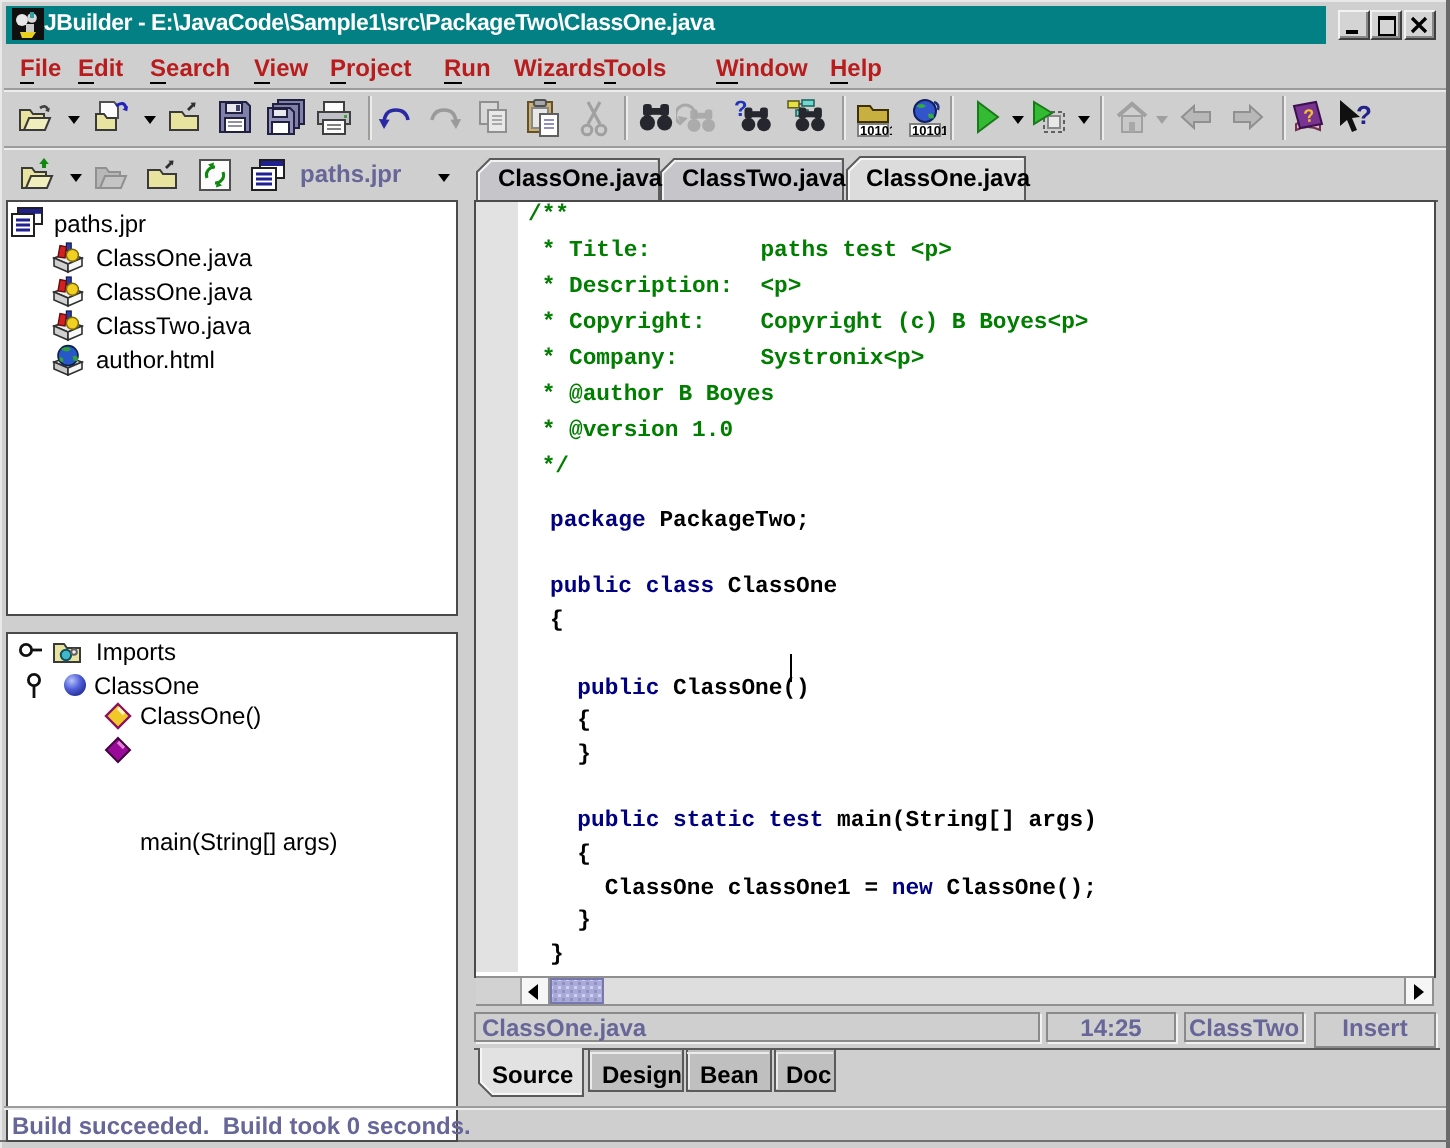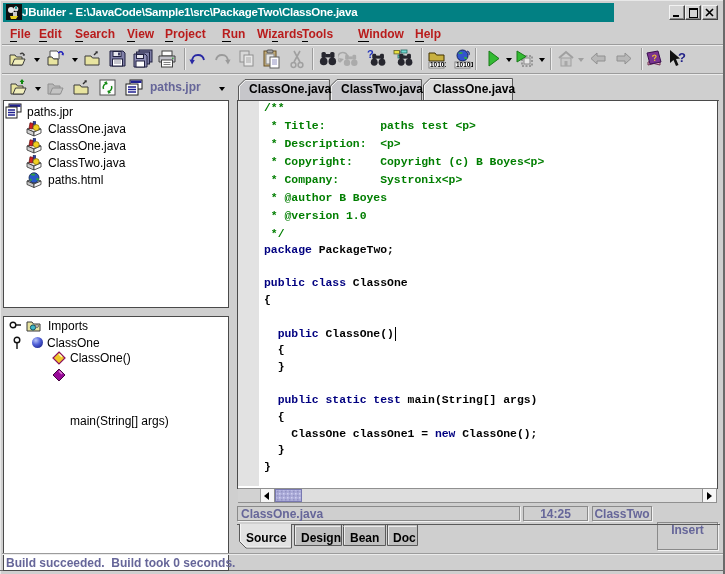--- a/index.html
+++ b/index.html
@@ -9,21 +9,21 @@
 .abs{position:absolute;}
 .b{font-weight:bold;}
 .purple{color:#666699;}
 
 #frame{position:absolute;inset:0;background:#cfcfcf;}
 #frame .edge-t{position:absolute;left:0;top:0;width:725px;height:1px;background:#e8e8e8;}
 #frame .edge-l{position:absolute;left:0;top:0;width:1px;height:574px;background:#e8e8e8;}
 #frame .edge-r{position:absolute;left:723px;top:0;width:2px;height:574px;background:#6a6a6a;}
 #frame .edge-b{position:absolute;left:0;top:570px;width:725px;height:1px;background:#707070;}
 
-#title{position:absolute;left:3px;top:3px;width:611px;height:19px;background:#028083;}
+#title{position:absolute;left:3px;top:3px;width:660px;height:19px;background:#028083;}
 #title .txt{position:absolute;left:19px;top:0;height:19px;line-height:19px;
   color:#fff;font-size:11.5px;font-weight:bold;white-space:pre;letter-spacing:-0.25px;}
 .tbtn{position:absolute;top:2px;width:16px;height:15px;background:#d4d4d4;
   border-top:1px solid #f2f2f2;border-left:1px solid #f2f2f2;
   border-right:1px solid #404040;border-bottom:1px solid #404040;box-sizing:border-box;}
 .tbtn .inr{position:absolute;inset:0;border-right:1px solid #888;border-bottom:1px solid #888;}
 
 #menu{position:absolute;left:3px;top:22px;width:719px;height:22px;font-size:12px;font-weight:bold;color:#b91c1c;}
 #menu span{position:absolute;top:5px;}
 #menu u{text-decoration:none;border-bottom:1px solid #000;padding-bottom:0px;}
@@ -347,21 +347,21 @@
  <svg class="abs" style="left:1px;top:2px" width="17" height="16" viewBox="0 0 17 16">
   <rect x="4" y="1" width="12" height="8" fill="#ffffff" stroke="#202020"></rect>
   <rect x="4.5" y="1.5" width="11" height="2.4" fill="#202090"></rect>
   <rect x="1" y="4" width="11" height="11" fill="#ffffff" stroke="#202020"></rect>
   <path d="M3 7 H10 M3 9.5 H10 M3 12 H10" stroke="#202090" stroke-width="1.5"></path>
  </svg>
  <div class="abs" style="left:23px;top:4px;font-size:12px;">paths.jpr</div>
  <div class="abs" style="left:44px;top:21px;font-size:12px;">ClassOne.java</div>
  <div class="abs" style="left:44px;top:38px;font-size:12px;">ClassOne.java</div>
  <div class="abs" style="left:44px;top:55px;font-size:12px;">ClassTwo.java</div>
- <div class="abs" style="left:44px;top:72px;font-size:12px;">paths.html</div>
+ <div class="abs" style="left:44px;top:72px;font-size:12px;">author.html</div>
  <svg class="abs" style="left:21px;top:20px" width="18" height="16" viewBox="0 0 18 16">
       <use href="#javaicon"></use>
     </svg>
  <svg class="abs" style="left:21px;top:37px" width="18" height="16" viewBox="0 0 18 16">
       <use href="#javaicon"></use>
     </svg>
  <svg class="abs" style="left:21px;top:54px" width="18" height="16" viewBox="0 0 18 16">
       <use href="#javaicon"></use>
     </svg>
  <svg class="abs" style="left:21px;top:71px" width="18" height="16" viewBox="0 0 18 16">
@@ -430,21 +430,21 @@
 <div class="abs" style="left:237px;top:100px;width:481px;height:389px;background:#ffffff;border:1px solid #4a4a4a;border-bottom:none;box-sizing:border-box;" id="editor">
  <div class="abs" style="left:0;top:0;width:21px;height:385px;background:#e2e2e2;"></div>
  <pre class="abs" style="left:26px;top:-2px;margin:0;font-family:'Liberation Mono',monospace;font-weight:bold;font-size:11.4px;line-height:18px;color:#000;"><span class="c">/**
  * Title:        paths test &lt;p&gt;
  * Description:  &lt;p&gt;
  * Copyright:    Copyright (c) B Boyes&lt;p&gt;
  * Company:      Systronix&lt;p&gt;
  * @author B Boyes
  * @version 1.0
  */</span></pre>
- <pre class="abs" style="left:26px;top:141px;margin:0;font-family:'Liberation Mono',monospace;font-weight:bold;font-size:11.4px;line-height:16.7px;color:#000;"><span class="k">package</span> PackageTwo;
+ <pre class="abs" style="left:26px;top:141px;margin:11px;font-family:'Liberation Mono',monospace;font-weight:bold;font-size:11.4px;line-height:16.7px;color:#000;"><span class="k">package</span> PackageTwo;
 
 <span class="k">public class</span> ClassOne
 {
 
   <span class="k">public</span> ClassOne()
   {
   }
 
   <span class="k">public static test</span> main(String[] args)
   {
@@ -472,21 +472,21 @@
  </svg>
  <div class="abs" style="left:464px;top:1px;width:14px;height:13px;background:#f6f6f6;border-left:1px solid #909090;box-sizing:border-box;">
   <div class="abs" style="left:4px;top:2.5px;width:0;height:0;border-top:4px solid transparent;border-bottom:4px solid transparent;border-left:5px solid #000;"></div>
  </div>
 </div>
 
 <div id="statusrow" class="abs" style="left:237px;top:505px;width:486px;height:18px;font-size:12px;">
  <div class="abs purple b" style="left:0;top:1px;width:283px;height:15px;border:1px solid #8a8a8a;box-shadow:1px 1px 0 #f2f2f2;line-height:14px;padding-left:3px;box-sizing:border-box;">ClassOne.java</div>
  <div class="abs purple b" style="left:286px;top:1px;width:65px;height:15px;border:1px solid #8a8a8a;box-shadow:1px 1px 0 #f2f2f2;line-height:14px;text-align:center;box-sizing:border-box;">14:25</div>
  <div class="abs purple b" style="left:355px;top:1px;width:60px;height:15px;border:1px solid #8a8a8a;box-shadow:1px 1px 0 #f2f2f2;line-height:14px;text-align:center;box-sizing:border-box;">ClassTwo</div>
- <div class="abs purple b" style="left:420px;top:1px;width:61px;height:28px;border:1px solid #8a8a8a;box-shadow:1px 1px 0 #f2f2f2;line-height:14px;text-align:center;box-sizing:border-box;margin-top:16px;">Insert</div>
+ <div class="abs purple b" style="left:420px;top:1px;width:61px;height:18px;border:1px solid #8a8a8a;box-shadow:1px 1px 0 #f2f2f2;line-height:14px;text-align:center;box-sizing:border-box;">Insert</div>
 </div>
 
 <svg id="bottabs" class="abs" style="left:237px;top:524px" width="486" height="26" viewBox="0 0 486 26">
  <path d="M57.5 1 L57.5 21.5 L104.5 21.5 L104.5 1" fill="#bfbfbf" stroke="#5a5a5a"></path>
  <path d="M106.5 1 L106.5 21.5 L148.5 21.5 L148.5 1" fill="#bfbfbf" stroke="#5a5a5a"></path>
  <path d="M150.5 1 L150.5 21.5 L180.5 21.5 L180.5 1" fill="#bfbfbf" stroke="#5a5a5a"></path>
  <path d="M58.5 2 L58.5 20.5 M106.5 2.5 L147.5 2.5 M107.5 2 L107.5 20.5 M151.5 2 L151.5 20.5 M58.5 2.5 L103.5 2.5 M151.5 2.5 L179.5 2.5" stroke="#ebebeb"></path>
  <path d="M0 0.5 L2 0.5 M55 0.5 L483 0.5" stroke="#5a5a5a"></path>
  <path d="M2.5 0 L2.5 17.5 L9 24 L54.5 24 L54.5 0" fill="#e2e2e2" stroke="#5a5a5a"></path>
  <path d="M3.5 0 L3.5 17 L9.5 23 L53.5 23" fill="none" stroke="#f6f6f6"></path>

